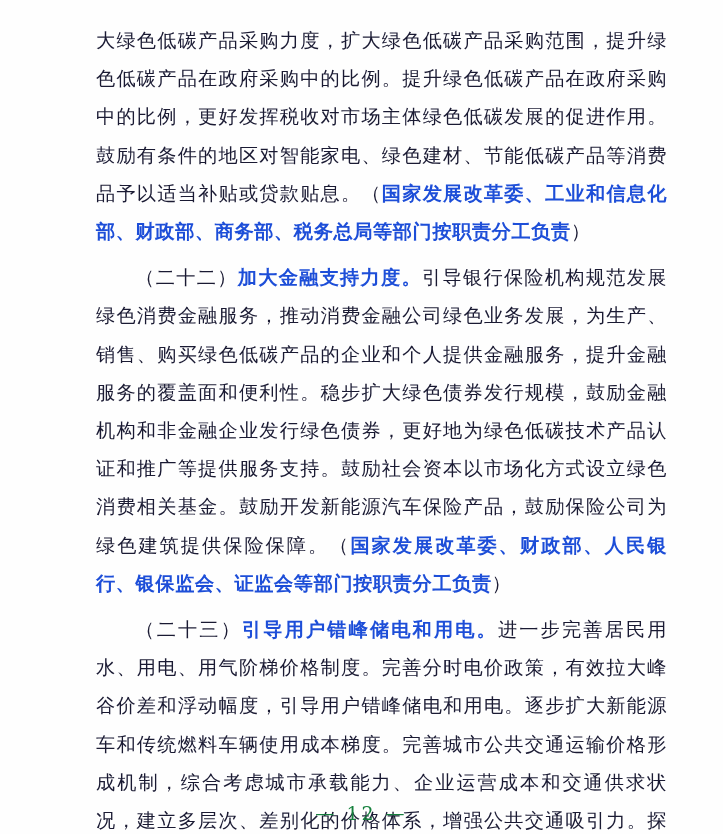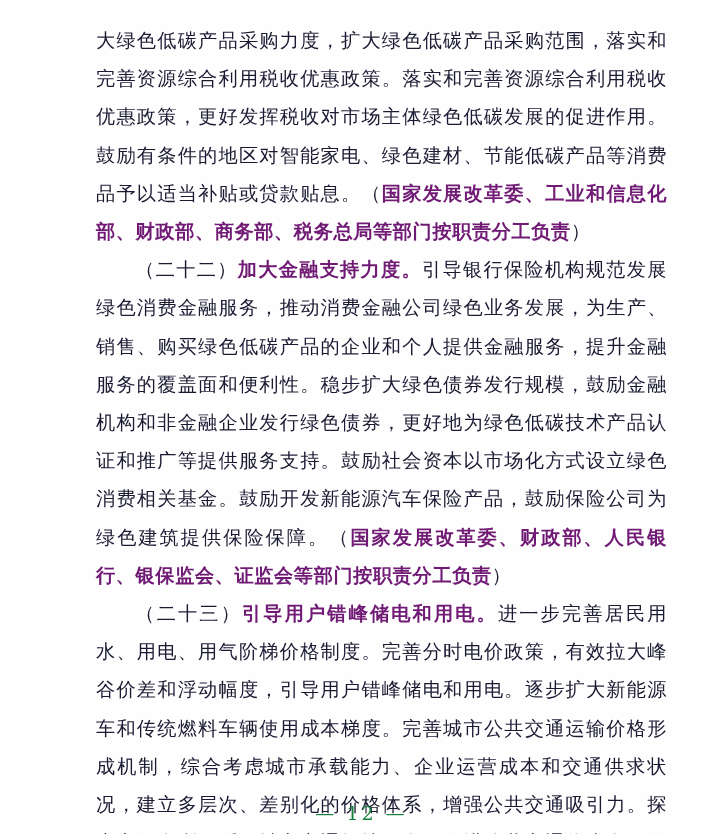--- a/index.html
+++ b/index.html
@@ -28,44 +28,44 @@
     letter-spacing: 0.6px;
     text-align: justify;
     text-justify: inter-ideograph;
     color: #1a1a33;
   }
   .para {
     margin: 0;
     text-indent: 0;
   }
   .para + .para {
-    margin-top: 0px;
+    margin-top: 8px;
   }
   .indent {
     text-indent: 2.05em;
   }
   .bold {
     font-weight: bold;
-    color: #701a75;
+    color: #1d4ed8;
   }
   .page-number {
     position: absolute;
     left: 0;
     right: 0;
     bottom: 10px;
     text-align: center;
     font-size: 19px;
     letter-spacing: 3px;
     color: #15803d;
     font-family: "DejaVu Serif", "Liberation Serif", serif;
   }
 </style>
 </head>
 <body>
 
 <div class="page">
   <div class="doc-body">
-    <p class="para"><span>大绿色低碳产品采购力度，扩大绿色低碳产品采购范围，落实和完善资源综合利用税收优惠政策。落实和完善资源综合利用税收优惠政策，更好发挥税收对市场主体绿色低碳发展的促进作用。鼓励有条件的地区对智能家电、绿色建材、节能低碳产品等消费品予以适当补贴或贷款贴息。（</span><span class="bold">国家发展改革委、工业和信息化部、财政部、商务部、税务总局等部门按职责分工负责</span><span>）</span></p>
+    <p class="para"><span>大绿色低碳产品采购力度，扩大绿色低碳产品采购范围，提升绿色低碳产品在政府采购中的比例。提升绿色低碳产品在政府采购中的比例，更好发挥税收对市场主体绿色低碳发展的促进作用。鼓励有条件的地区对智能家电、绿色建材、节能低碳产品等消费品予以适当补贴或贷款贴息。（</span><span class="bold">国家发展改革委、工业和信息化部、财政部、商务部、税务总局等部门按职责分工负责</span><span>）</span></p>
     <p class="para indent"><span>（二十二）</span><span class="bold">加大金融支持力度。</span><span>引导银行保险机构规范发展绿色消费金融服务，推动消费金融公司绿色业务发展，为生产、销售、购买绿色低碳产品的企业和个人提供金融服务，提升金融服务的覆盖面和便利性。稳步扩大绿色债券发行规模，鼓励金融机构和非金融企业发行绿色债券，更好地为绿色低碳技术产品认证和推广等提供服务支持。鼓励社会资本以市场化方式设立绿色消费相关基金。鼓励开发新能源汽车保险产品，鼓励保险公司为绿色建筑提供保险保障。（</span><span class="bold">国家发展改革委、财政部、人民银行、银保监会、证监会等部门按职责分工负责</span><span>）</span></p>
     <p class="para indent"><span>（二十三）</span><span class="bold">引导用户错峰储电和用电。</span><span>进一步完善居民用水、用电、用气阶梯价格制度。完善分时电价政策，有效拉大峰谷价差和浮动幅度，引导用户错峰储电和用电。逐步扩大新能源车和传统燃料车辆使用成本梯度。完善城市公共交通运输价格形成机制，综合考虑城市承载能力、企业运营成本和交通供求状况，建立多层次、差别化的价格体系，增强公共交通吸引力。探索实行有利于缓解城市交通拥堵、有效促进公共交通优先发展的停车收费政策。建立健</span></p>
   </div>
   <div class="page-number">— 12 —</div>
 </div>
 
 </body></html>

